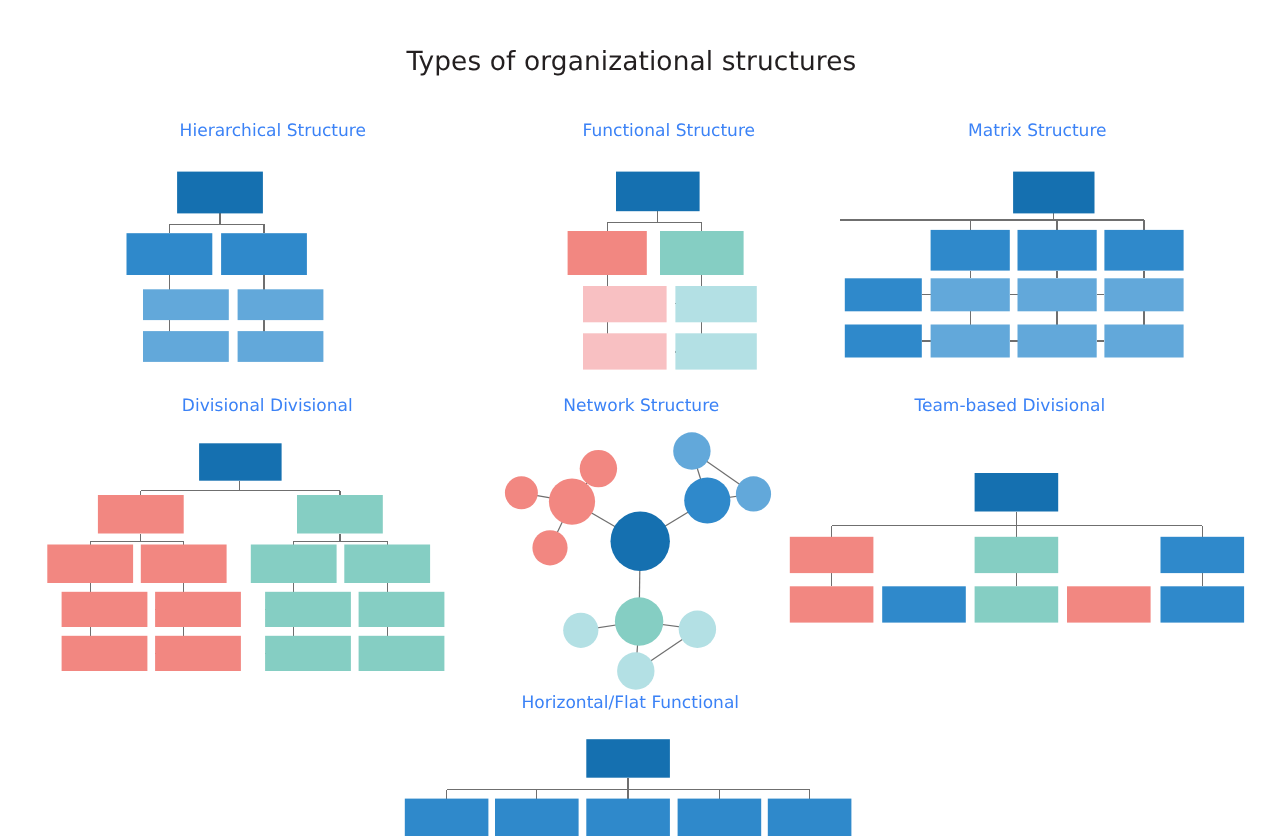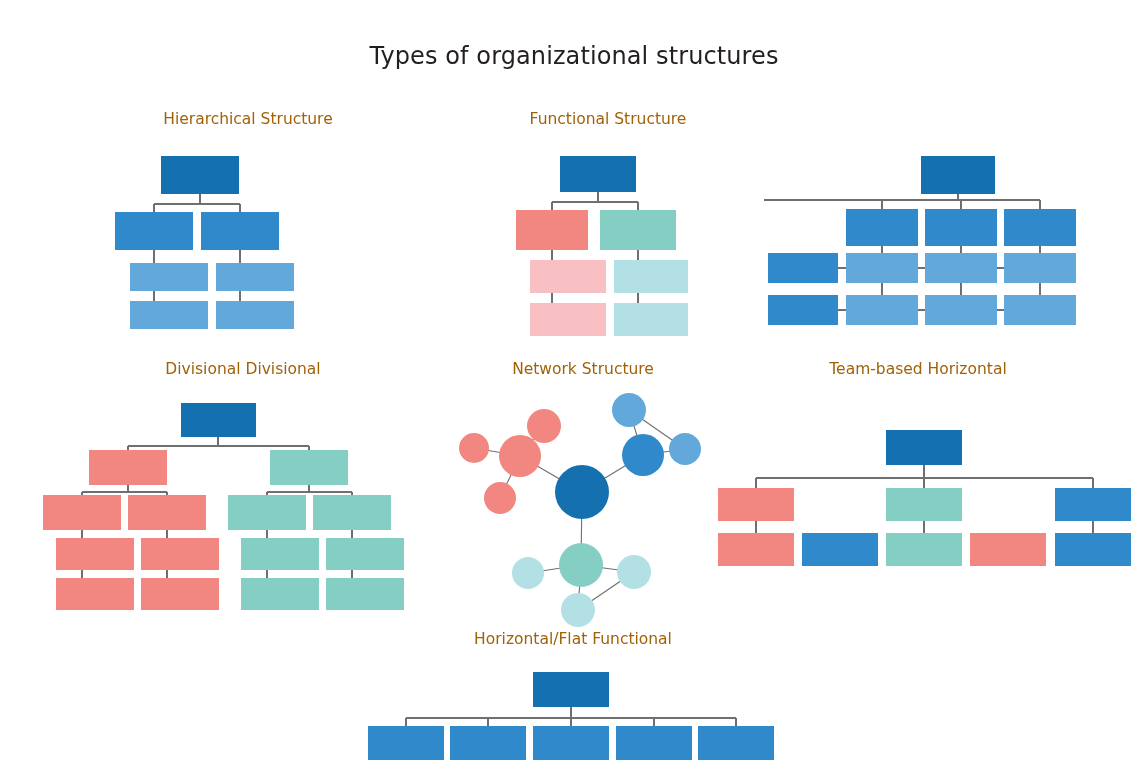--- a/index.html
+++ b/index.html
@@ -31,21 +31,21 @@
     position: absolute;
   }
   .panel-title {
     position: absolute;
     top: 0;
     left: 0;
     width: 100%;
     text-align: center;
     font-size: 15.5px;
     font-weight: 400;
-    color: #a16207;
+    color: #3b82f6;
     white-space: nowrap;
   }
   .panel-canvas {
     position: absolute;
     left: 0;
     display: block;
   }
   svg { display: block; overflow: visible; }
   .conn {
     stroke: #6f6f6f;
@@ -104,20 +104,21 @@
         <rect x="92" y="8" width="76" height="36" fill="#1570b0" class="node-rect"></rect>
         <rect x="48" y="62" width="72" height="40" fill="#f28781" class="node-rect"></rect>
         <rect x="132" y="62" width="76" height="40" fill="#85cec3" class="node-rect"></rect>
         <rect x="62" y="112" width="76" height="33" fill="#f8c0c2" class="node-rect"></rect>
         <rect x="62" y="155" width="76" height="33" fill="#f8c0c2" class="node-rect"></rect>
         <rect x="146" y="112" width="74" height="33" fill="#b3e0e4" class="node-rect"></rect>
         <rect x="146" y="155" width="74" height="33" fill="#b3e0e4" class="node-rect"></rect>
       </svg>
     </div>
     <div class="panel" style="left: 768px; top: 110px; width: 350px; height: 230px;">
+      <div class="panel-title">Matrix Structure</div>
       <svg width="350" height="190" viewBox="0 0 350 190" class="panel-canvas" style="top: 38px;">
         <path d="M 190 46 L 190 52" class="conn"></path>
         <path d="M -4 52 L 272 52" class="conn"></path>
         <path d="M 114 52 L 114 61" class="conn"></path>
         <path d="M 193 52 L 193 61" class="conn"></path>
         <path d="M 272 52 L 272 61" class="conn"></path>
         <path d="M 114 98 L 114 105" class="conn"></path>
         <path d="M 193 98 L 193 105" class="conn"></path>
         <path d="M 272 98 L 272 105" class="conn"></path>
         <path d="M 114 135 L 114 147" class="conn"></path>
@@ -211,21 +212,21 @@
         <circle cx="205" cy="57" r="21" fill="#2f89cb" class="node-rect"></circle>
         <circle cx="191" cy="12" r="17" fill="#62a8da" class="node-rect"></circle>
         <circle cx="247" cy="51" r="16" fill="#62a8da" class="node-rect"></circle>
         <circle cx="143" cy="167" r="22" fill="#85cec3" class="node-rect"></circle>
         <circle cx="90" cy="175" r="16" fill="#b3e0e4" class="node-rect"></circle>
         <circle cx="196" cy="174" r="17" fill="#b3e0e4" class="node-rect"></circle>
         <circle cx="140" cy="212" r="17" fill="#b3e0e4" class="node-rect"></circle>
       </svg>
     </div>
     <div class="panel" style="left: 708px; top: 360px; width: 420px; height: 230px;">
-      <div class="panel-title">Team-based Horizontal</div>
+      <div class="panel-title">Team-based Divisional</div>
       <svg width="420" height="195" viewBox="0 0 420 195" class="panel-canvas" style="top: 38px;">
         <path d="M 216 67 L 216 80" class="conn"></path>
         <path d="M 48 80 L 385 80" class="conn"></path>
         <path d="M 48 80 L 48 90" class="conn"></path>
         <path d="M 216 80 L 216 90" class="conn"></path>
         <path d="M 385 80 L 385 90" class="conn"></path>
         <path d="M 48 123 L 48 135" class="conn"></path>
         <path d="M 216 123 L 216 135" class="conn"></path>
         <path d="M 385 123 L 385 135" class="conn"></path>
         <rect x="178" y="32" width="76" height="35" fill="#1570b0" class="node-rect"></rect>

